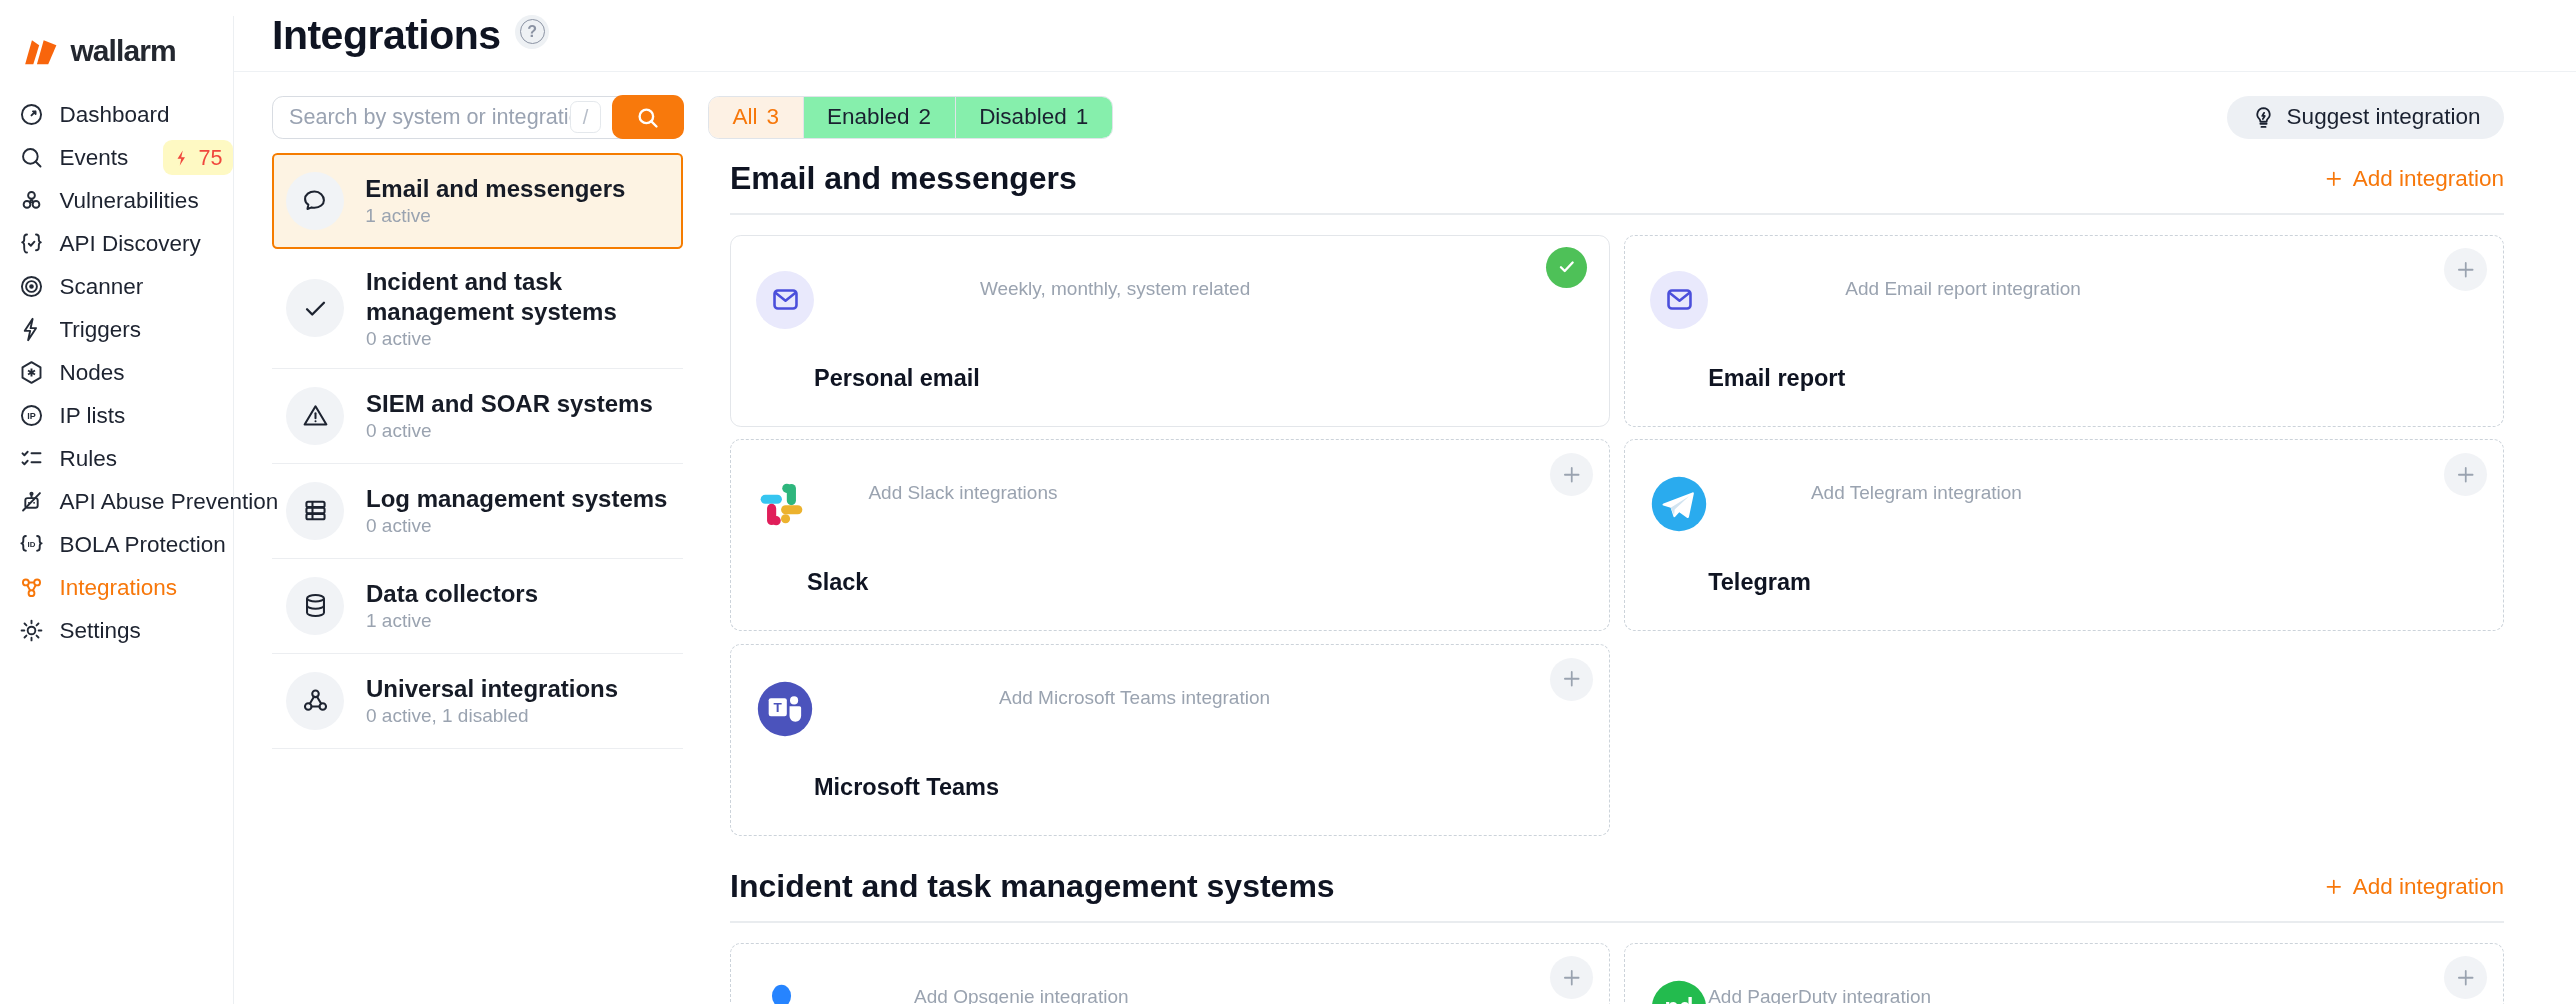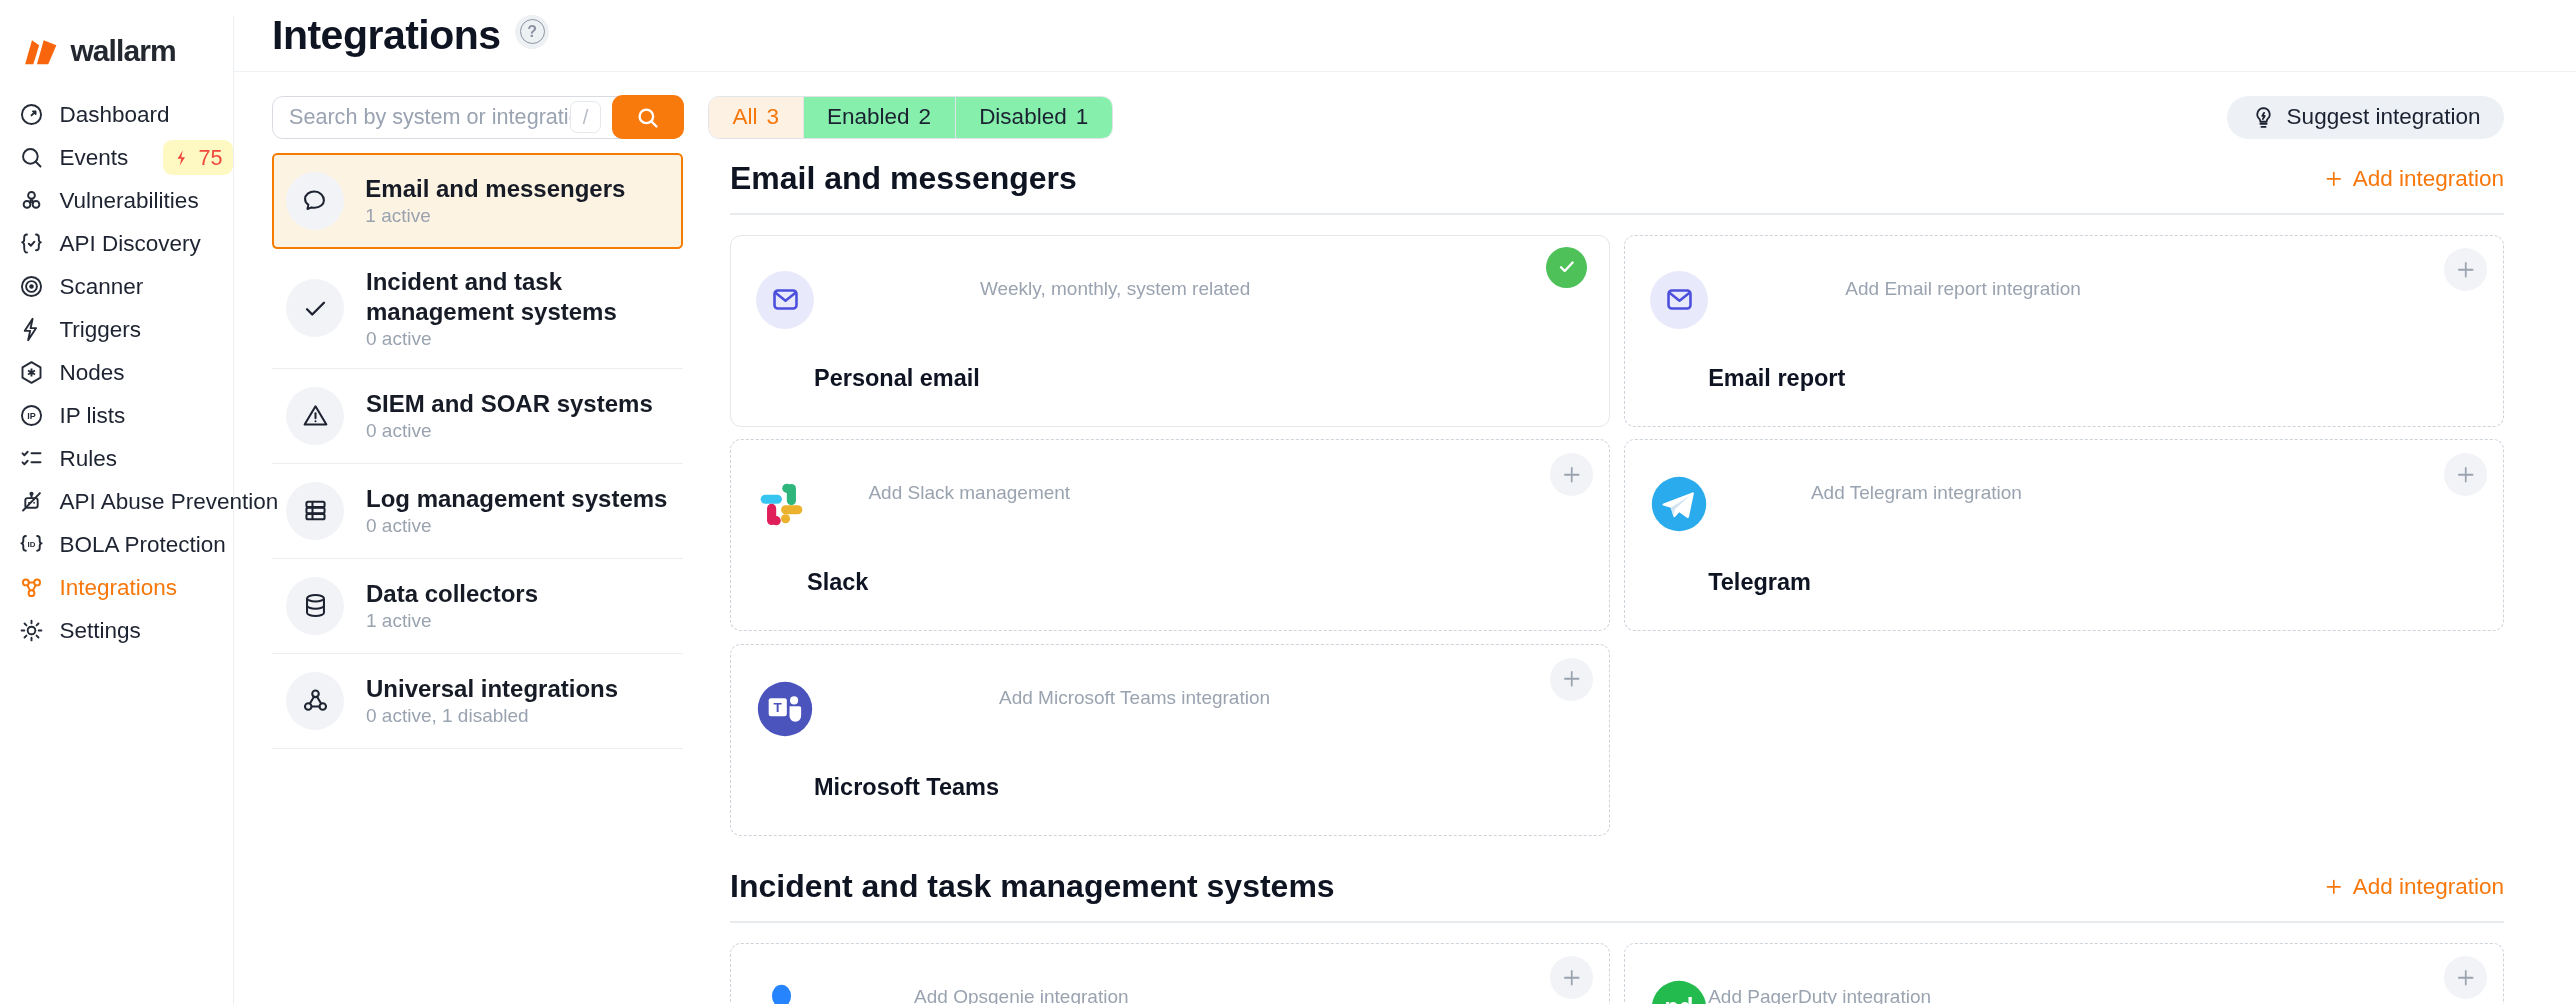--- a/index.html
+++ b/index.html
@@ -402,21 +402,21 @@
                 <rect x="2.2" y="7.4" width="10" height="4.3" rx="2.15" fill="#36c5f0"></rect>
                 <circle cx="14.5" cy="4.4" r="2.15" fill="#2eb67d"></circle>
                 <rect x="12.4" y="2.3" width="4.3" height="10" rx="2.15" fill="#2eb67d" transform="translate(2.1 0)"></rect>
                 <rect x="7.3" y="11.7" width="4.3" height="10" rx="2.15" fill="#e01e5a" transform="translate(-2.1 0)"></rect>
                 <circle cx="9.5" cy="19.6" r="2.15" fill="#e01e5a"></circle>
                 <rect x="11.8" y="12.3" width="10" height="4.3" rx="2.15" fill="#ecb22e"></rect>
                 <circle cx="13.9" cy="18.7" r="2.15" fill="#ecb22e"></circle>
               </svg>
             </div>
             <div class="card-name">Slack</div>
-            <div class="card-desc">Add Slack management</div>
+            <div class="card-desc">Add Slack integrations</div>
             <button class="card-plus">
               <svg width="23.5" height="23.5" viewBox="0 0 24 24" fill="none" stroke="#9aa3b0" stroke-width="1.8" stroke-linecap="round">
                   <path d="M12 5v14M5 12h14"></path>
                 </svg>
             </button>
           </div>
 
           <div class="card dashed">
             <div class="card-logo">
               <svg width="58" height="58" viewBox="0 0 64 64">

